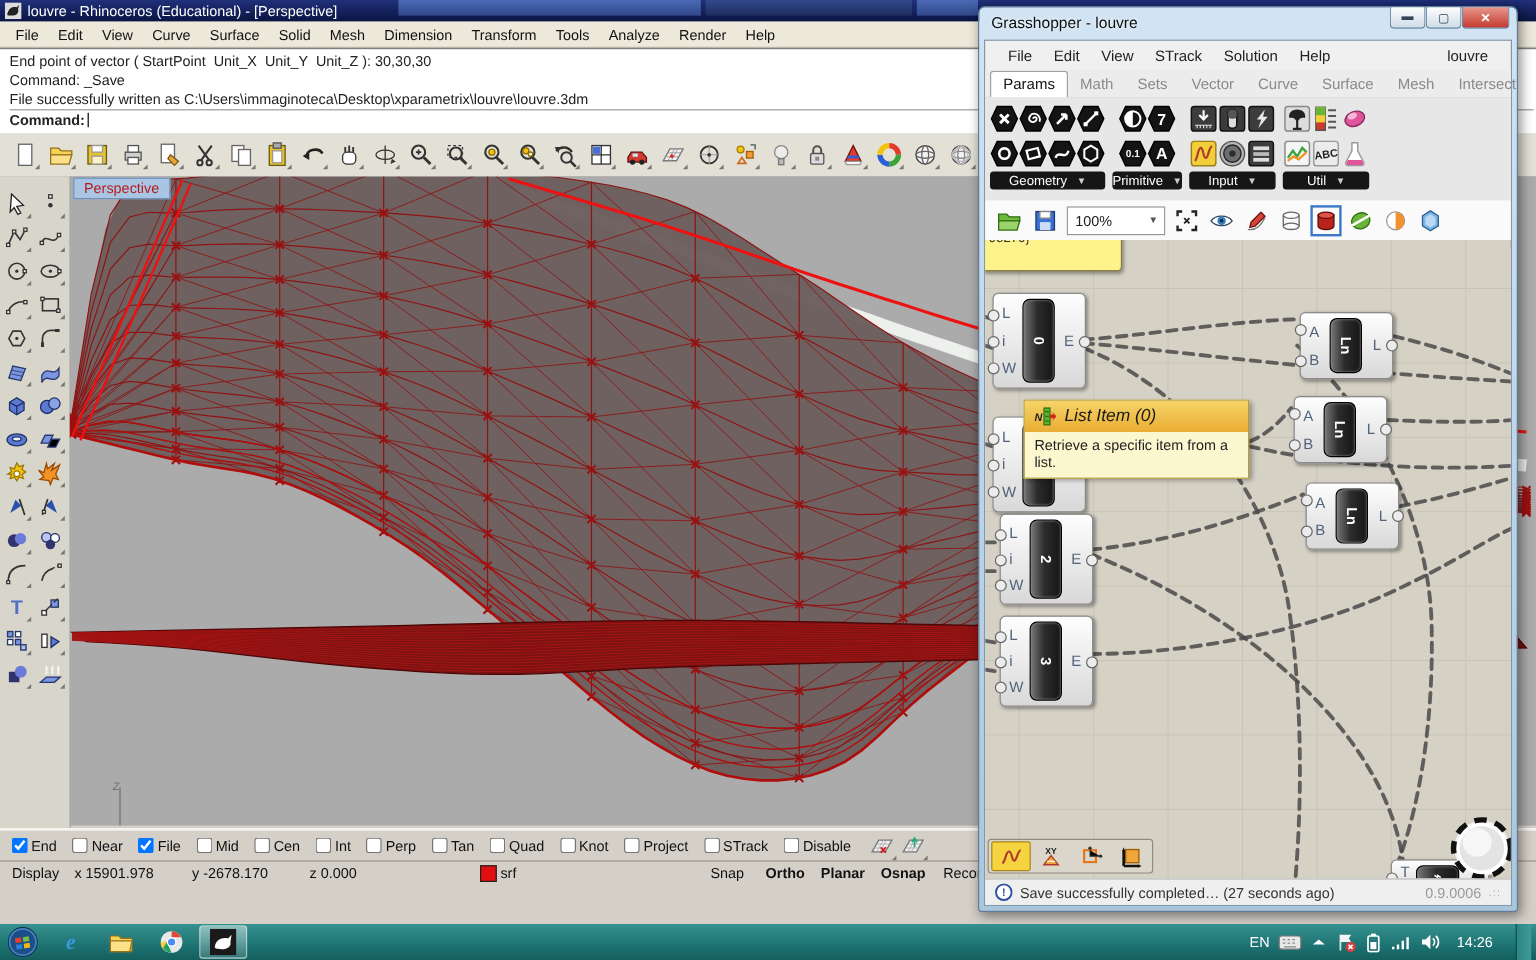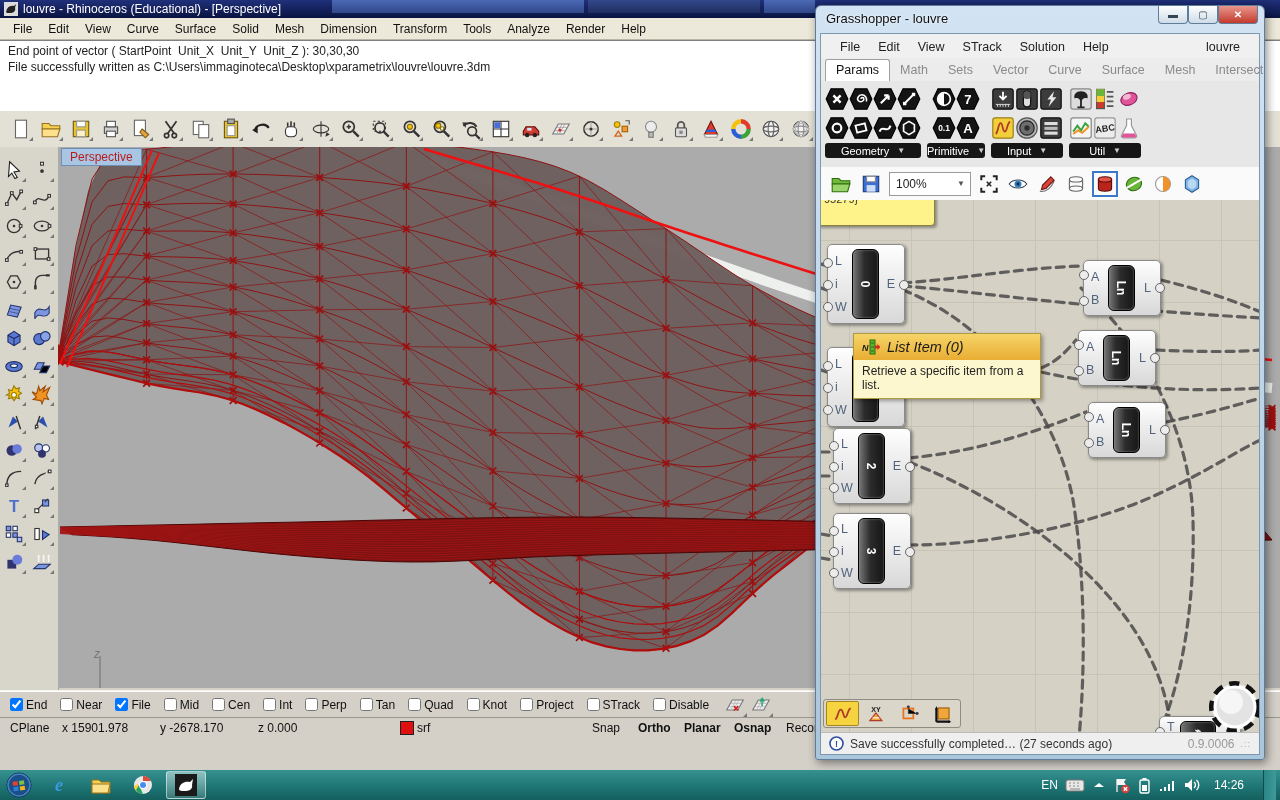--- a/index.html
+++ b/index.html
@@ -102,21 +102,23 @@
       <span>Dimension</span>
       <span>Transform</span>
       <span>Tools</span>
       <span>Analyze</span>
       <span>Render</span>
       <span>Help</span>
     </div>
 
     <div id="cmdarea">
       <div class="cl">End point of vector ( StartPoint  Unit_X  Unit_Y  Unit_Z ): 30,30,30</div>
+      <div class="cl">Command: _Save</div>
       <div class="cl">File successfully written as C:\Users\immaginoteca\Desktop\xparametrix\louvre\louvre.3dm</div>
+      <div id="cmdprompt"><span>Command:</span><span class="caret"></span></div>
     </div>
 
     <div id="rh-toolbar">
         <div class="ti">
           <svg viewBox="0 0 20 20" width="22" height="22">
             <rect x="5" y="2" width="10" height="16" fill="#fff" stroke="#666"></rect>
           </svg>
         </div>
         <div class="ti">
           <svg viewBox="0 0 20 20" width="22" height="22">
@@ -635,21 +637,21 @@
         <div class="ti">
           <svg viewBox="0 0 20 20" width="22" height="22">
             <path d="M2.5 14.5l5-9h10l-5 9z" fill="#eee" stroke="#777"></path>
             <path d="M6 14.5l5-9m-2.5 9l5-9M4.2 11.5h10m-8.4-3h10" stroke="#aaa" stroke-width=".6"></path>
             <path d="M11 11V4m-2 3l2-3 2 3" stroke="#2a7" fill="none" stroke-width="1.3"></path>
           </svg>
         </div>
       </div>
 
     <div id="rh-status">
-      <span style="left:10px">CPlane</span>
+      <span style="left:10px">Display</span>
       <span style="left:62px">x 15901.978</span>
       <span style="left:160px">y -2678.170</span>
       <span style="left:258px">z 0.000</span>
       <span class="swatch" style="left:400px"></span>
       <span style="left:417px">srf</span>
       <span style="left:592px">Snap</span>
       <span style="left:638px;font-weight:bold">Ortho</span>
       <span style="left:684px;font-weight:bold">Planar</span>
       <span style="left:734px;font-weight:bold">Osnap</span>
       <span style="left:786px">Record</span>

